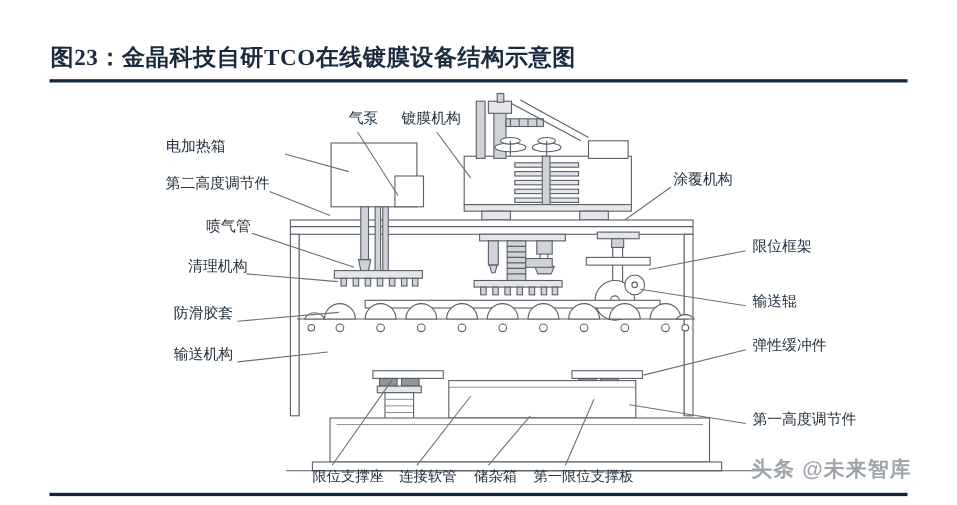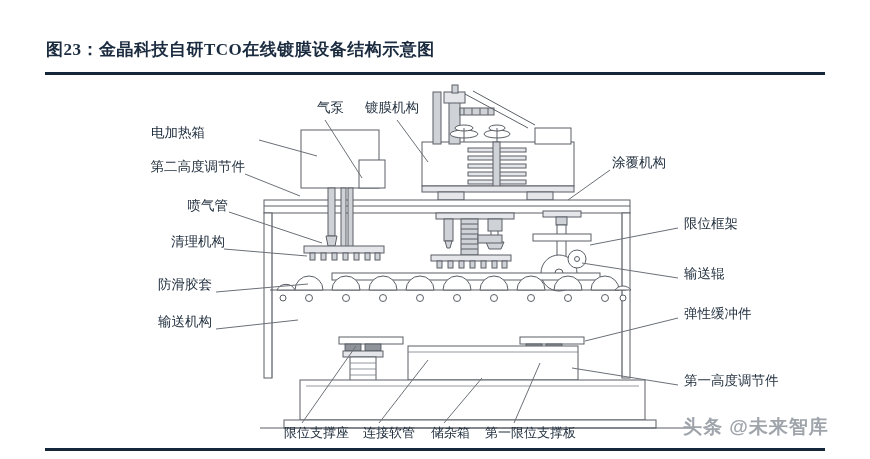--- a/index.html
+++ b/index.html
@@ -14,21 +14,21 @@
     background: #ffffff;
     font-family: "Liberation Serif", "DejaVu Serif", serif;
     overflow: hidden;
   }
   #figure-title {
     position: absolute;
     left: 46px;
     top: 38px;
     font-family: "Liberation Serif", "DejaVu Serif", serif;
     font-weight: bold;
-    font-size: 17px;
+    font-size: 21px;
     letter-spacing: 0.5px;
     color: #1b2b3f;
     white-space: nowrap;
   }
   #title-rule {
     position: absolute;
     left: 45px;
     top: 72px;
     width: 780px;
     height: 3px;

